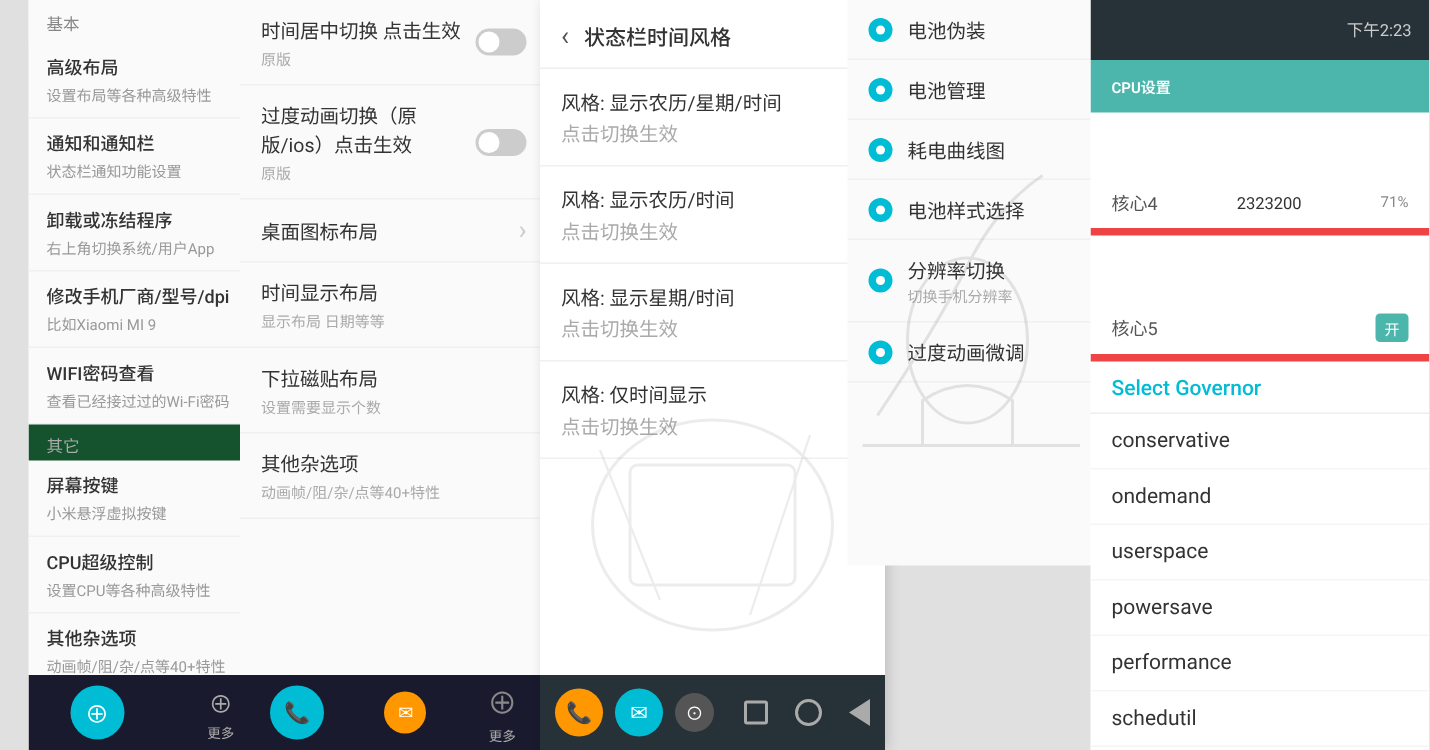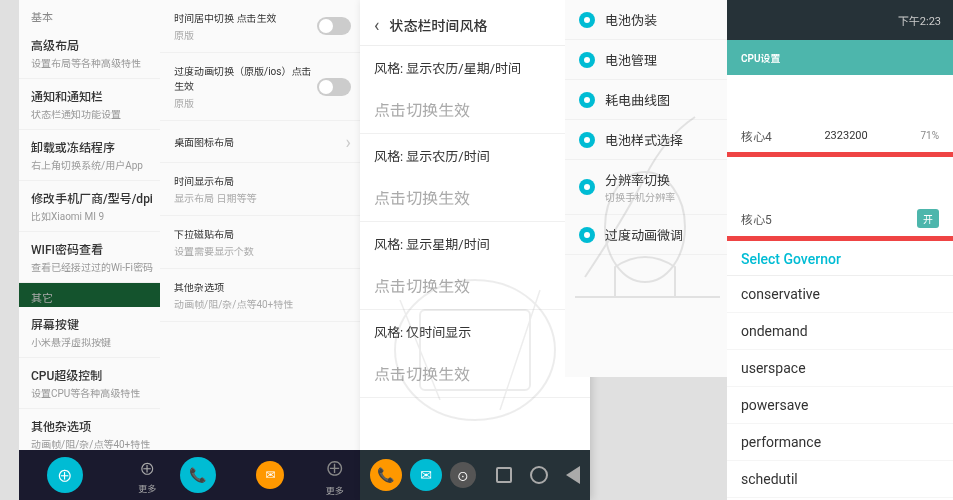--- a/index.html
+++ b/index.html
@@ -75,21 +75,21 @@
       background: #fafafa;
       overflow: hidden;
     }
     .panel2-item {
       padding: 10px 14px;
       border-bottom: 1px solid #f0f0f0;
       display: flex;
       align-items: center;
       justify-content: space-between;
     }
-    .panel2-item .text-block .title { font-size: 10px; color: #333; }
+    .panel2-item .text-block .title { font-size: 13px; color: #333; }
     .panel2-item .text-block .subtitle { font-size: 10px; color: #aaa; margin-top: 2px; }
     .toggle-switch {
       width: 34px; height: 18px;
       border-radius: 9px;
       position: relative;
       flex-shrink: 0;
     }
     .toggle-switch.off { background: #ccc; }
     .toggle-switch::after {
       content: '';
@@ -138,21 +138,21 @@
     .panel3-title {
       font-size: 14px;
       color: #333;
       font-weight: 500;
     }
     .panel3-item {
       padding: 12px 14px;
       border-bottom: 1px solid #f0f0f0;
     }
     .panel3-item .title { font-size: 13px; color: #333; }
-    .panel3-item .subtitle { font-size: 16px; color: #aaa; margin-top: 20px; }
+    .panel3-item .subtitle { font-size: 13px; color: #aaa; margin-top: 2px; }
     .panel3-nav {
       position: absolute;
       bottom: 0; width: 100%; height: 50px;
       background: #263238;
       display: flex; align-items: center; justify-content: space-around;
     }
     .nav-circle { width: 18px; height: 18px; border-radius: 50%; border: 2px solid #aaa; }
     .nav-square { width: 16px; height: 16px; border: 2px solid #aaa; border-radius: 2px; }
     .nav-triangle {
       width: 0; height: 0;

